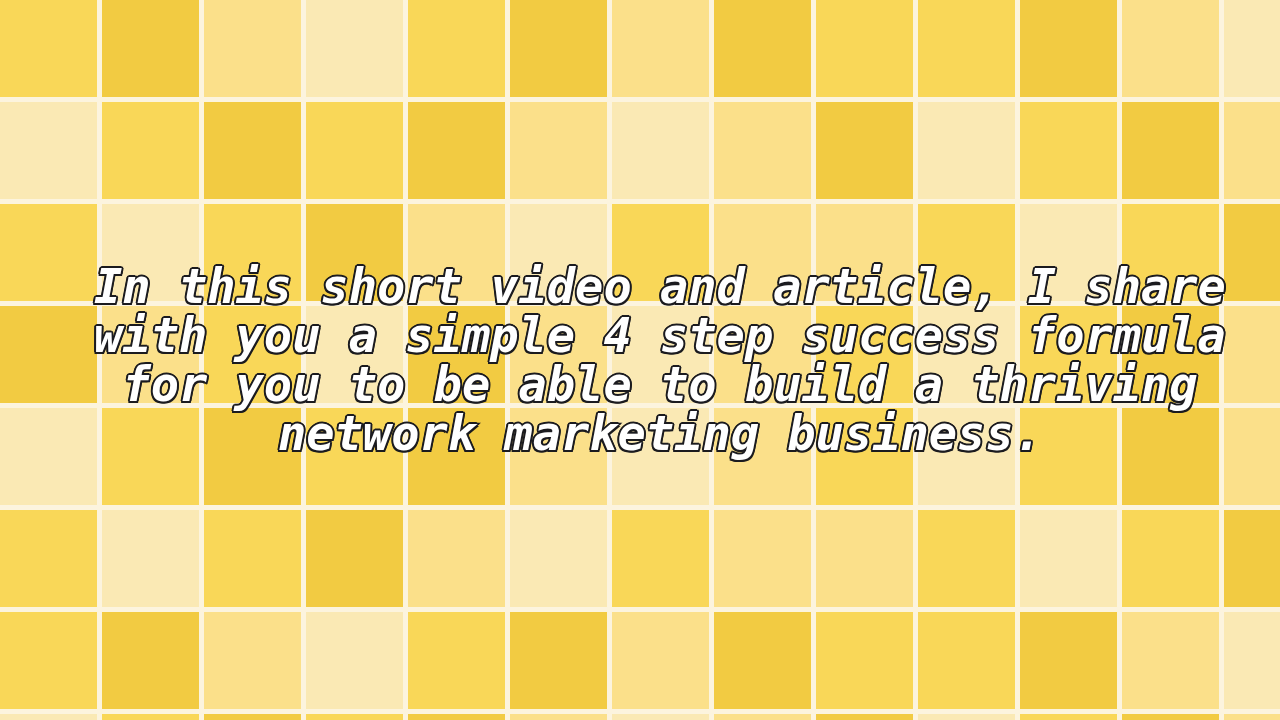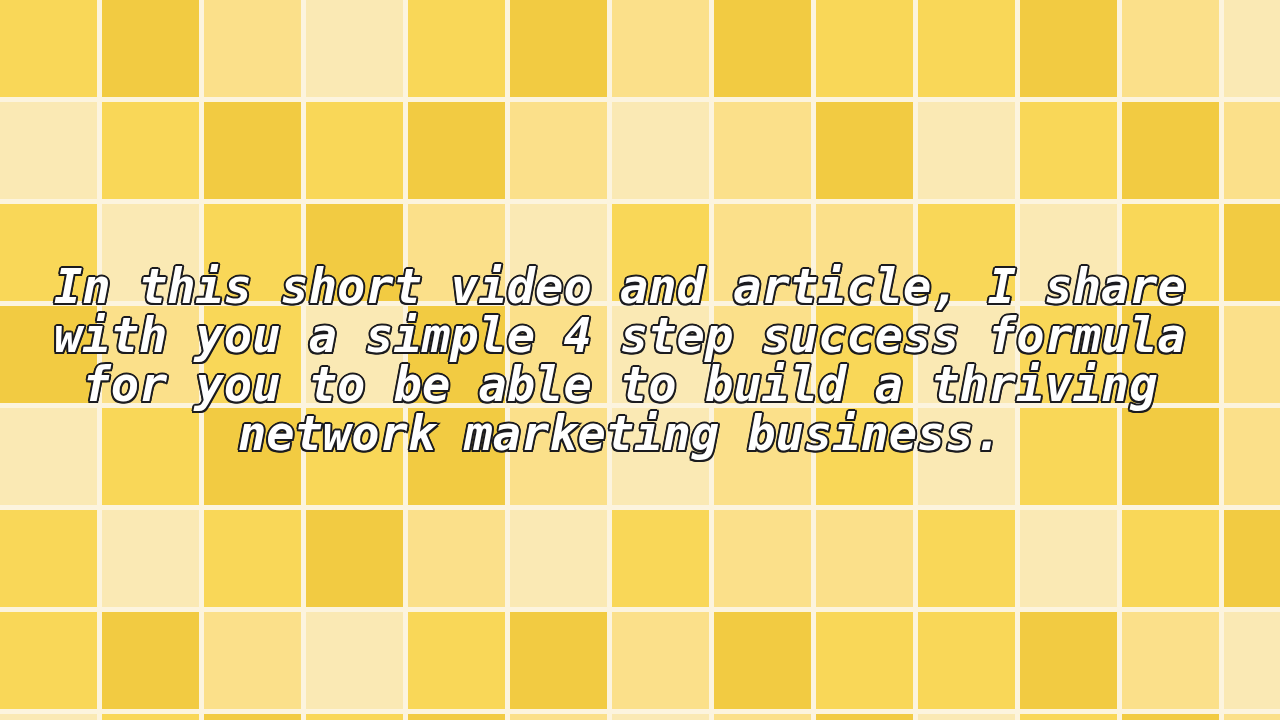--- a/index.html
+++ b/index.html
@@ -43,21 +43,21 @@
 
   
   #caption-layer {
     position: absolute;
     left: 0;
     right: 0;
     top: 0;
     height: 720px;
     display: flex;
     align-items: center;
-    justify-content: flex-start;
+    justify-content: flex-end;
     pointer-events: none;
   }
 
   #caption-text {
     width: 1240px;
     margin: 0;
     padding: 0;
     text-align: center;
     font-family: "DejaVu Sans Mono", "Liberation Mono", monospace;
     font-style: italic;

